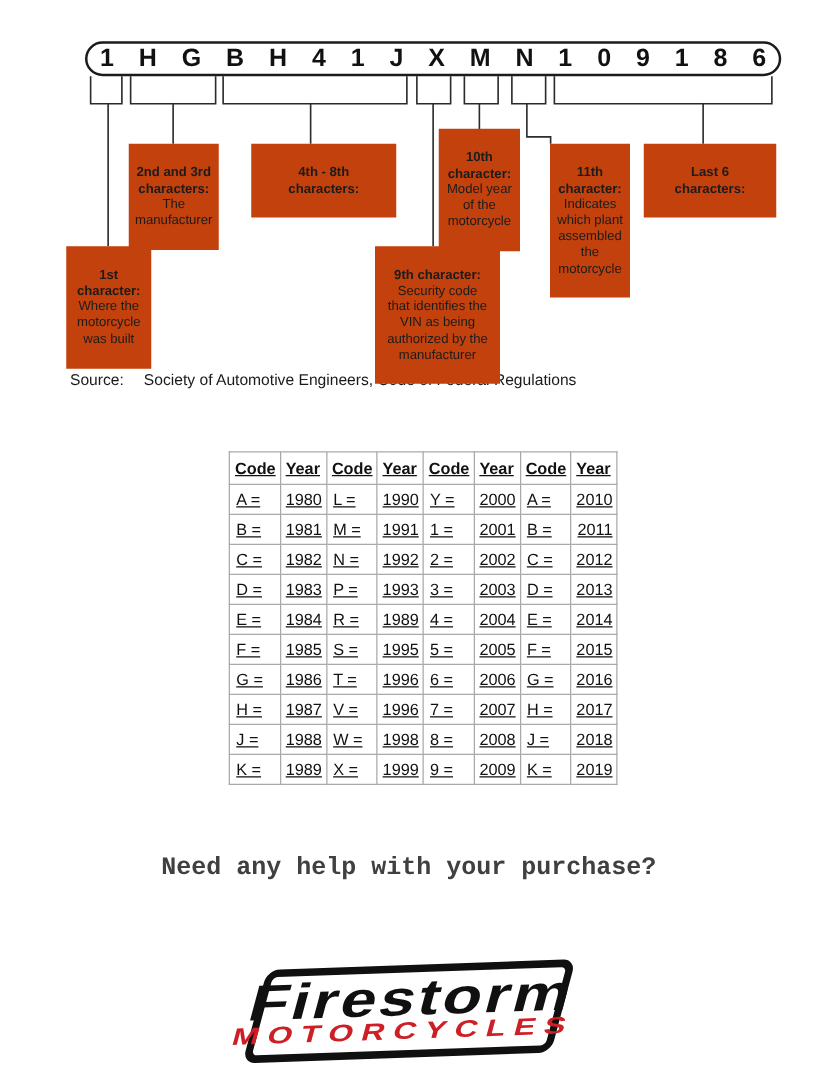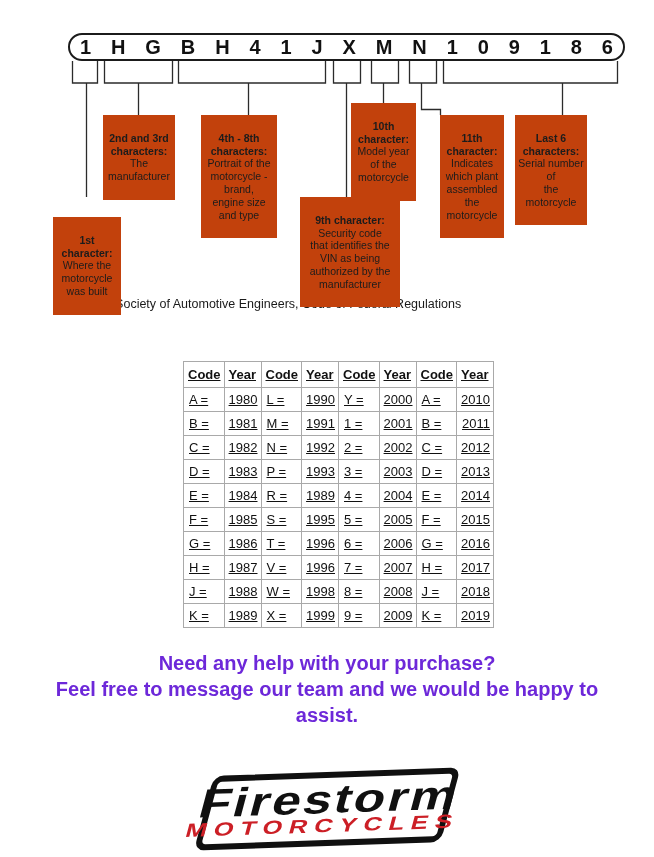--- a/index.html
+++ b/index.html
@@ -44,23 +44,23 @@
   #year-table th, #year-table td { border:1px solid #a9a9a9; }
   #year-table th {
     font-weight:bold; text-align:left; padding:5px 3px 5px 4px; min-width:29px;
   }
   #year-table td { padding:4px 3px; }
   #year-table td.code { min-width:29px; text-align:left; padding-left:5px; }
   #year-table td.year { min-width:26px; text-align:right; padding-right:3px; }
 
   
   .help {
-    position:absolute; left:50%; top:650px; transform:translateX(-50%);
+    position:absolute; left:50%; top:682px; transform:translateX(-50%);
     width:560px; text-align:center; font-size:20px; font-weight:bold;
-    line-height:26px; color:#6d28d9;
+    line-height:26px; color:#404040;font-family:Liberation Mono, monospace;
   }
 
   
   .logo {
     position:absolute; left:50%; top:772px;
     transform:translateX(-50%) rotate(-2deg); z-index:2;
   }
   .logo-shape {
     display:inline-block; background:#ffffff; border:6px solid #101010;
     border-radius:10px; transform:skewX(-17deg); padding:2px 16px 4px;
@@ -117,38 +117,36 @@
       <span>M</span>
       <span>N</span>
       <span>1</span>
       <span>0</span>
       <span>9</span>
       <span>1</span>
       <span>8</span>
       <span>6</span>
     </div>
 
-  <div class="label-box" style="left:53px; top:197px; width:68px;margin-top:20px;">
+  <div class="label-box" style="left:53px; top:197px; width:68px;">
     <span class="box-title">1st
 character:</span><span class="box-text">Where the
 motorcycle
 was built</span>
   </div>
 
   <div class="label-box" style="left:103px; top:115px; width:72px;">
     <span class="box-title">2nd and 3rd
 characters:</span><span class="box-text">The
 manufacturer</span>
   </div>
 
-  <div class="label-box" style="left:201px; top:115px; width:76px;">
+  <div class="label-box" style="left:201px; top:115px; width:116px;">
     <span class="box-title">4th - 8th
-characters:</span><span class="box-text">Portrait of the
-motorcycle - brand,
-engine size and type</span>
+characters:</span>
   </div>
 
   <div class="label-box" style="left:300px; top:197px; width:100px;">
     <span class="box-title">9th character:</span><span class="box-text">Security code
 that identifies the
 VIN as being
 authorized by the
 manufacturer</span>
   </div>
 
@@ -161,24 +159,23 @@
 
   <div class="label-box" style="left:424px; top:115px; width:64px;margin-left:16px;">
     <span class="box-title">11th
 character:</span><span class="box-text">Indicates
 which plant
 assembled
 the
 motorcycle</span>
   </div>
 
-  <div class="label-box" style="left:515px; top:115px; width:72px;">
+  <div class="label-box" style="left:515px; top:115px; width:106px;">
     <span class="box-title">Last 6
-characters:</span><span class="box-text">Serial number of
-the motorcycle</span>
+characters:</span>
   </div>
 
   <div class="source">
     <span class="src-label">Source:</span><span>Society of Automotive Engineers, Code of Federal Regulations</span>
   </div>
 
   <table id="year-table">
       <thead>
         <tr>
           <th>Code</th>
@@ -290,21 +287,20 @@
           <td class="code">9 =</td>
           <td class="year">2009</td>
           <td class="code">K =</td>
           <td class="year">2019</td>
         </tr>
       </tbody>
     </table>
 
   <div class="help">
     <div>Need any help with your purchase?</div>
-    <div>Feel free to message our team and we would be happy to assist.</div>
   </div>
 
   <div class="logo">
     <div class="logo-shape">
       <span class="logo-brand">Firestorm</span>
       <span class="logo-strip">
         <span class="logo-sub" id="logo-sub" style="color: rgb(204, 31, 38);">MOTORCYCLES</span>
       </span>
     </div>
   </div>

